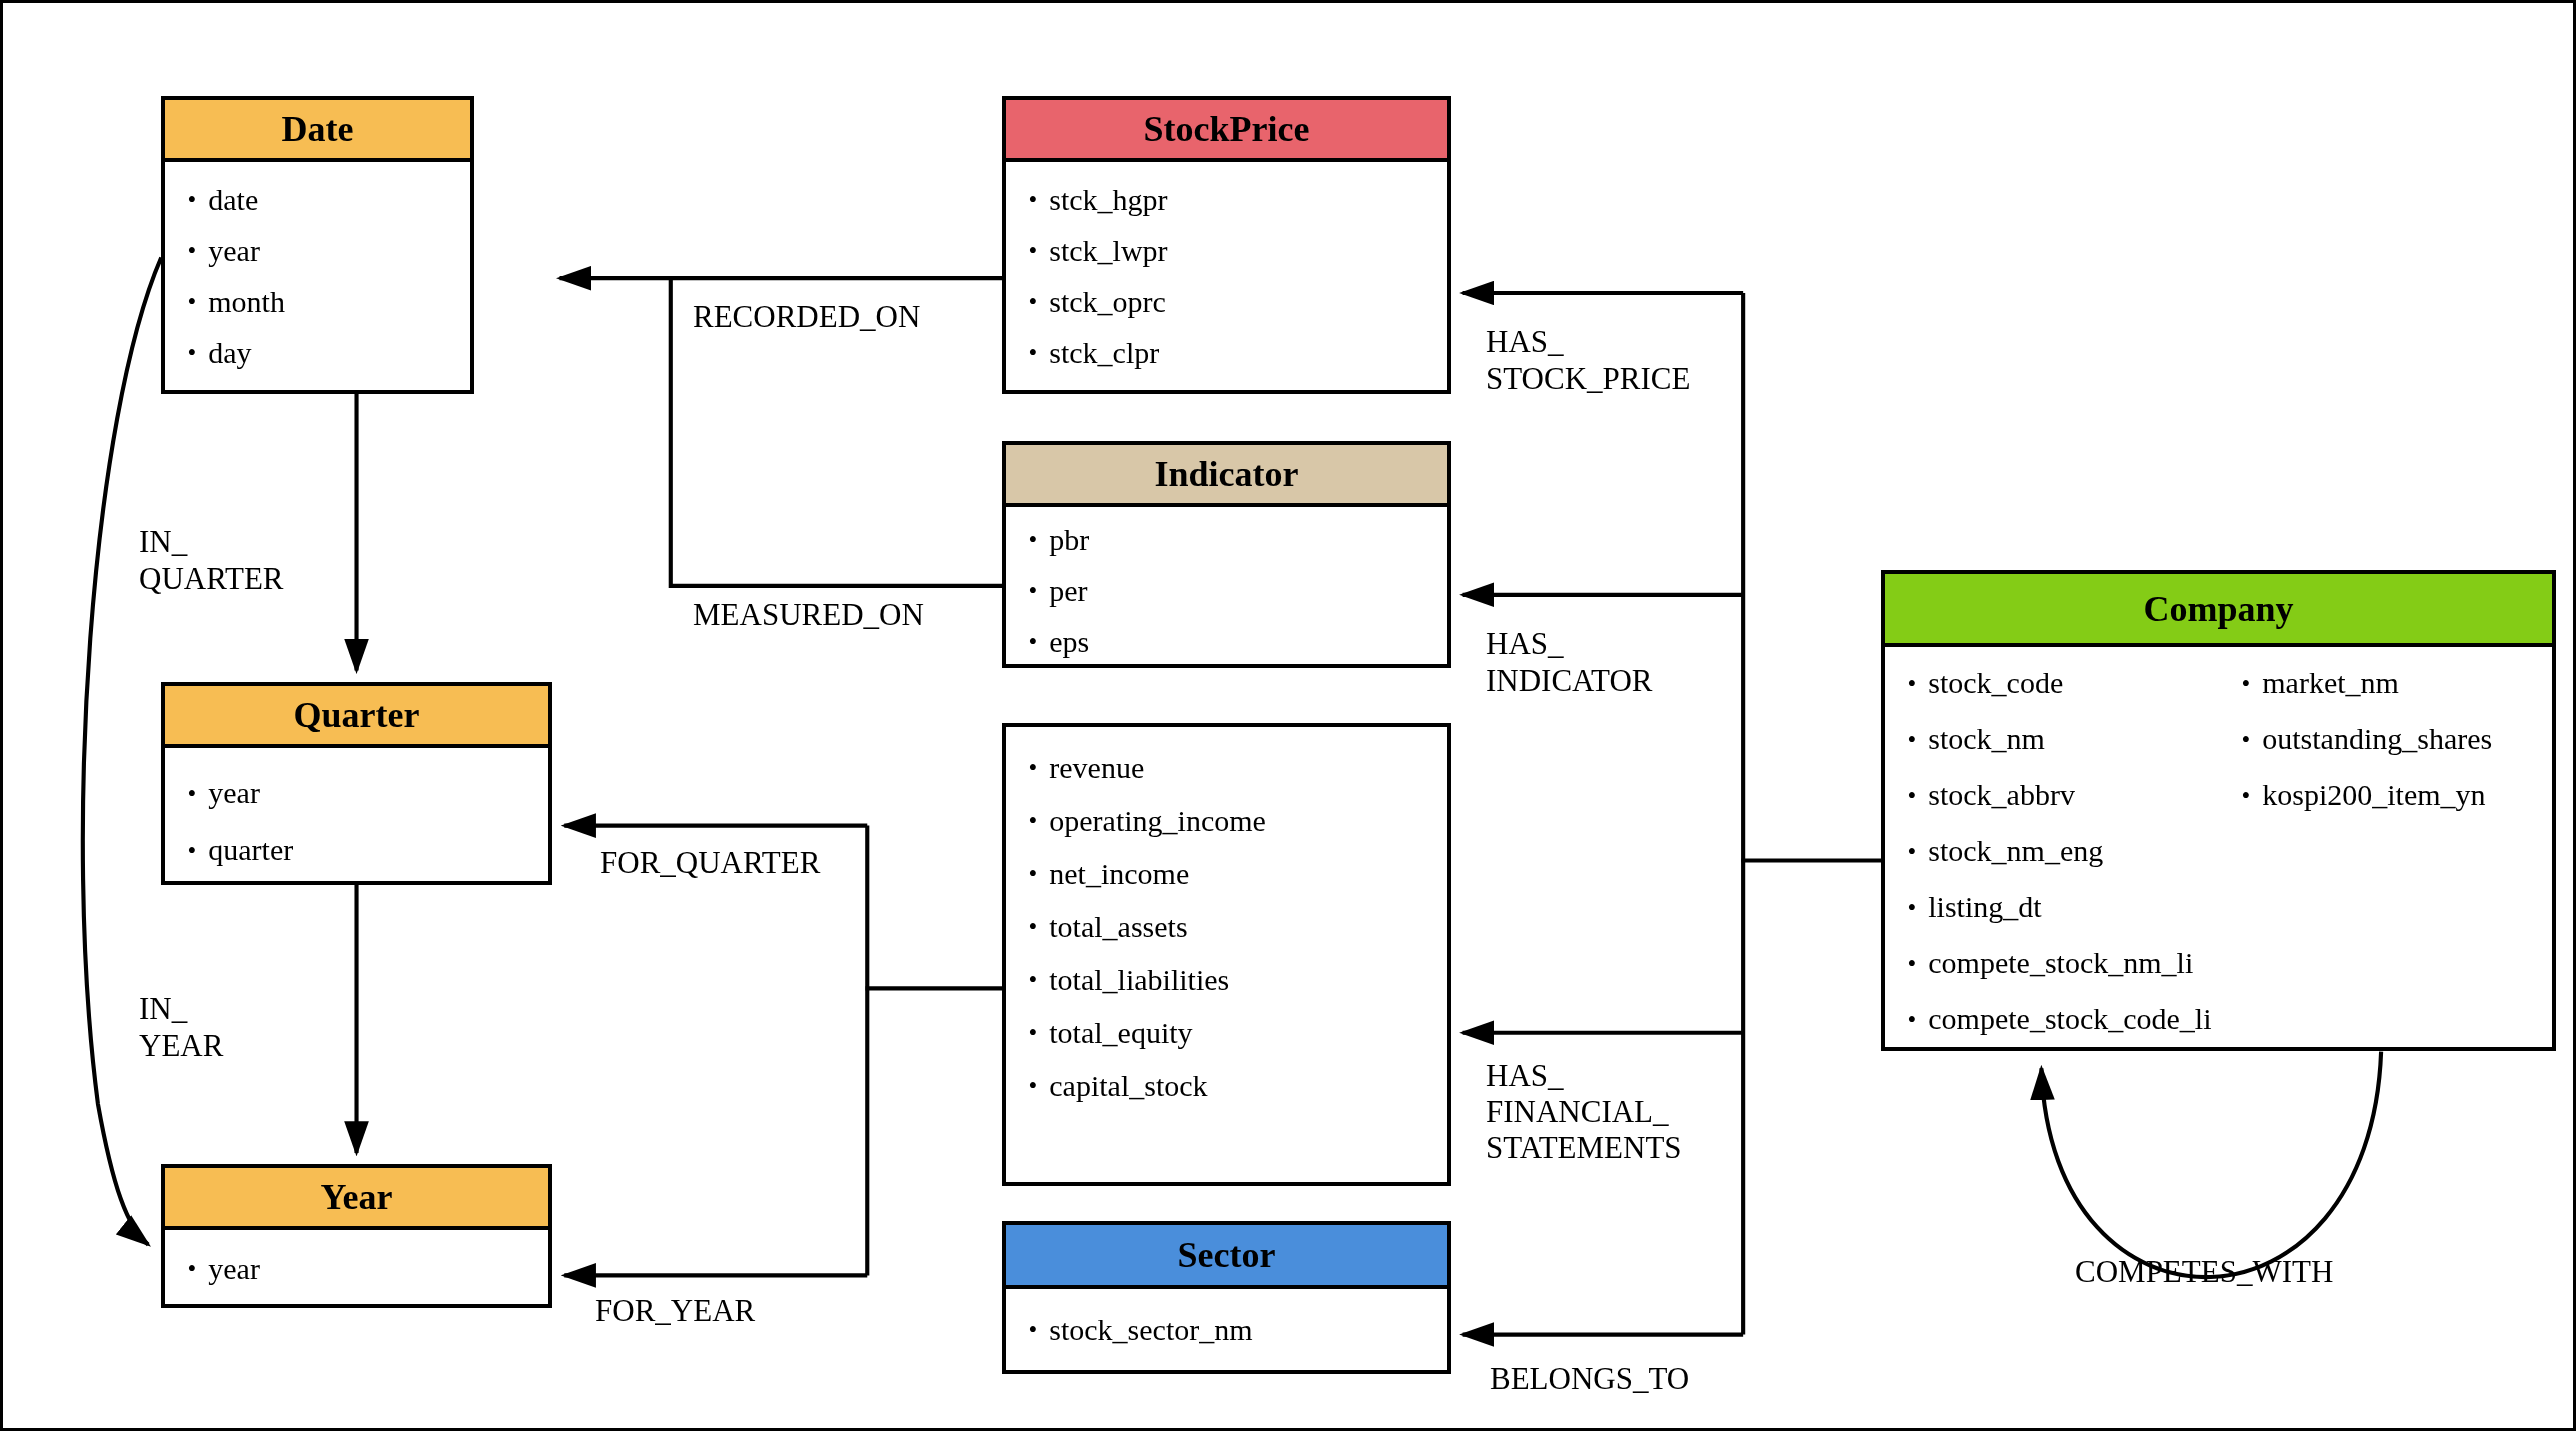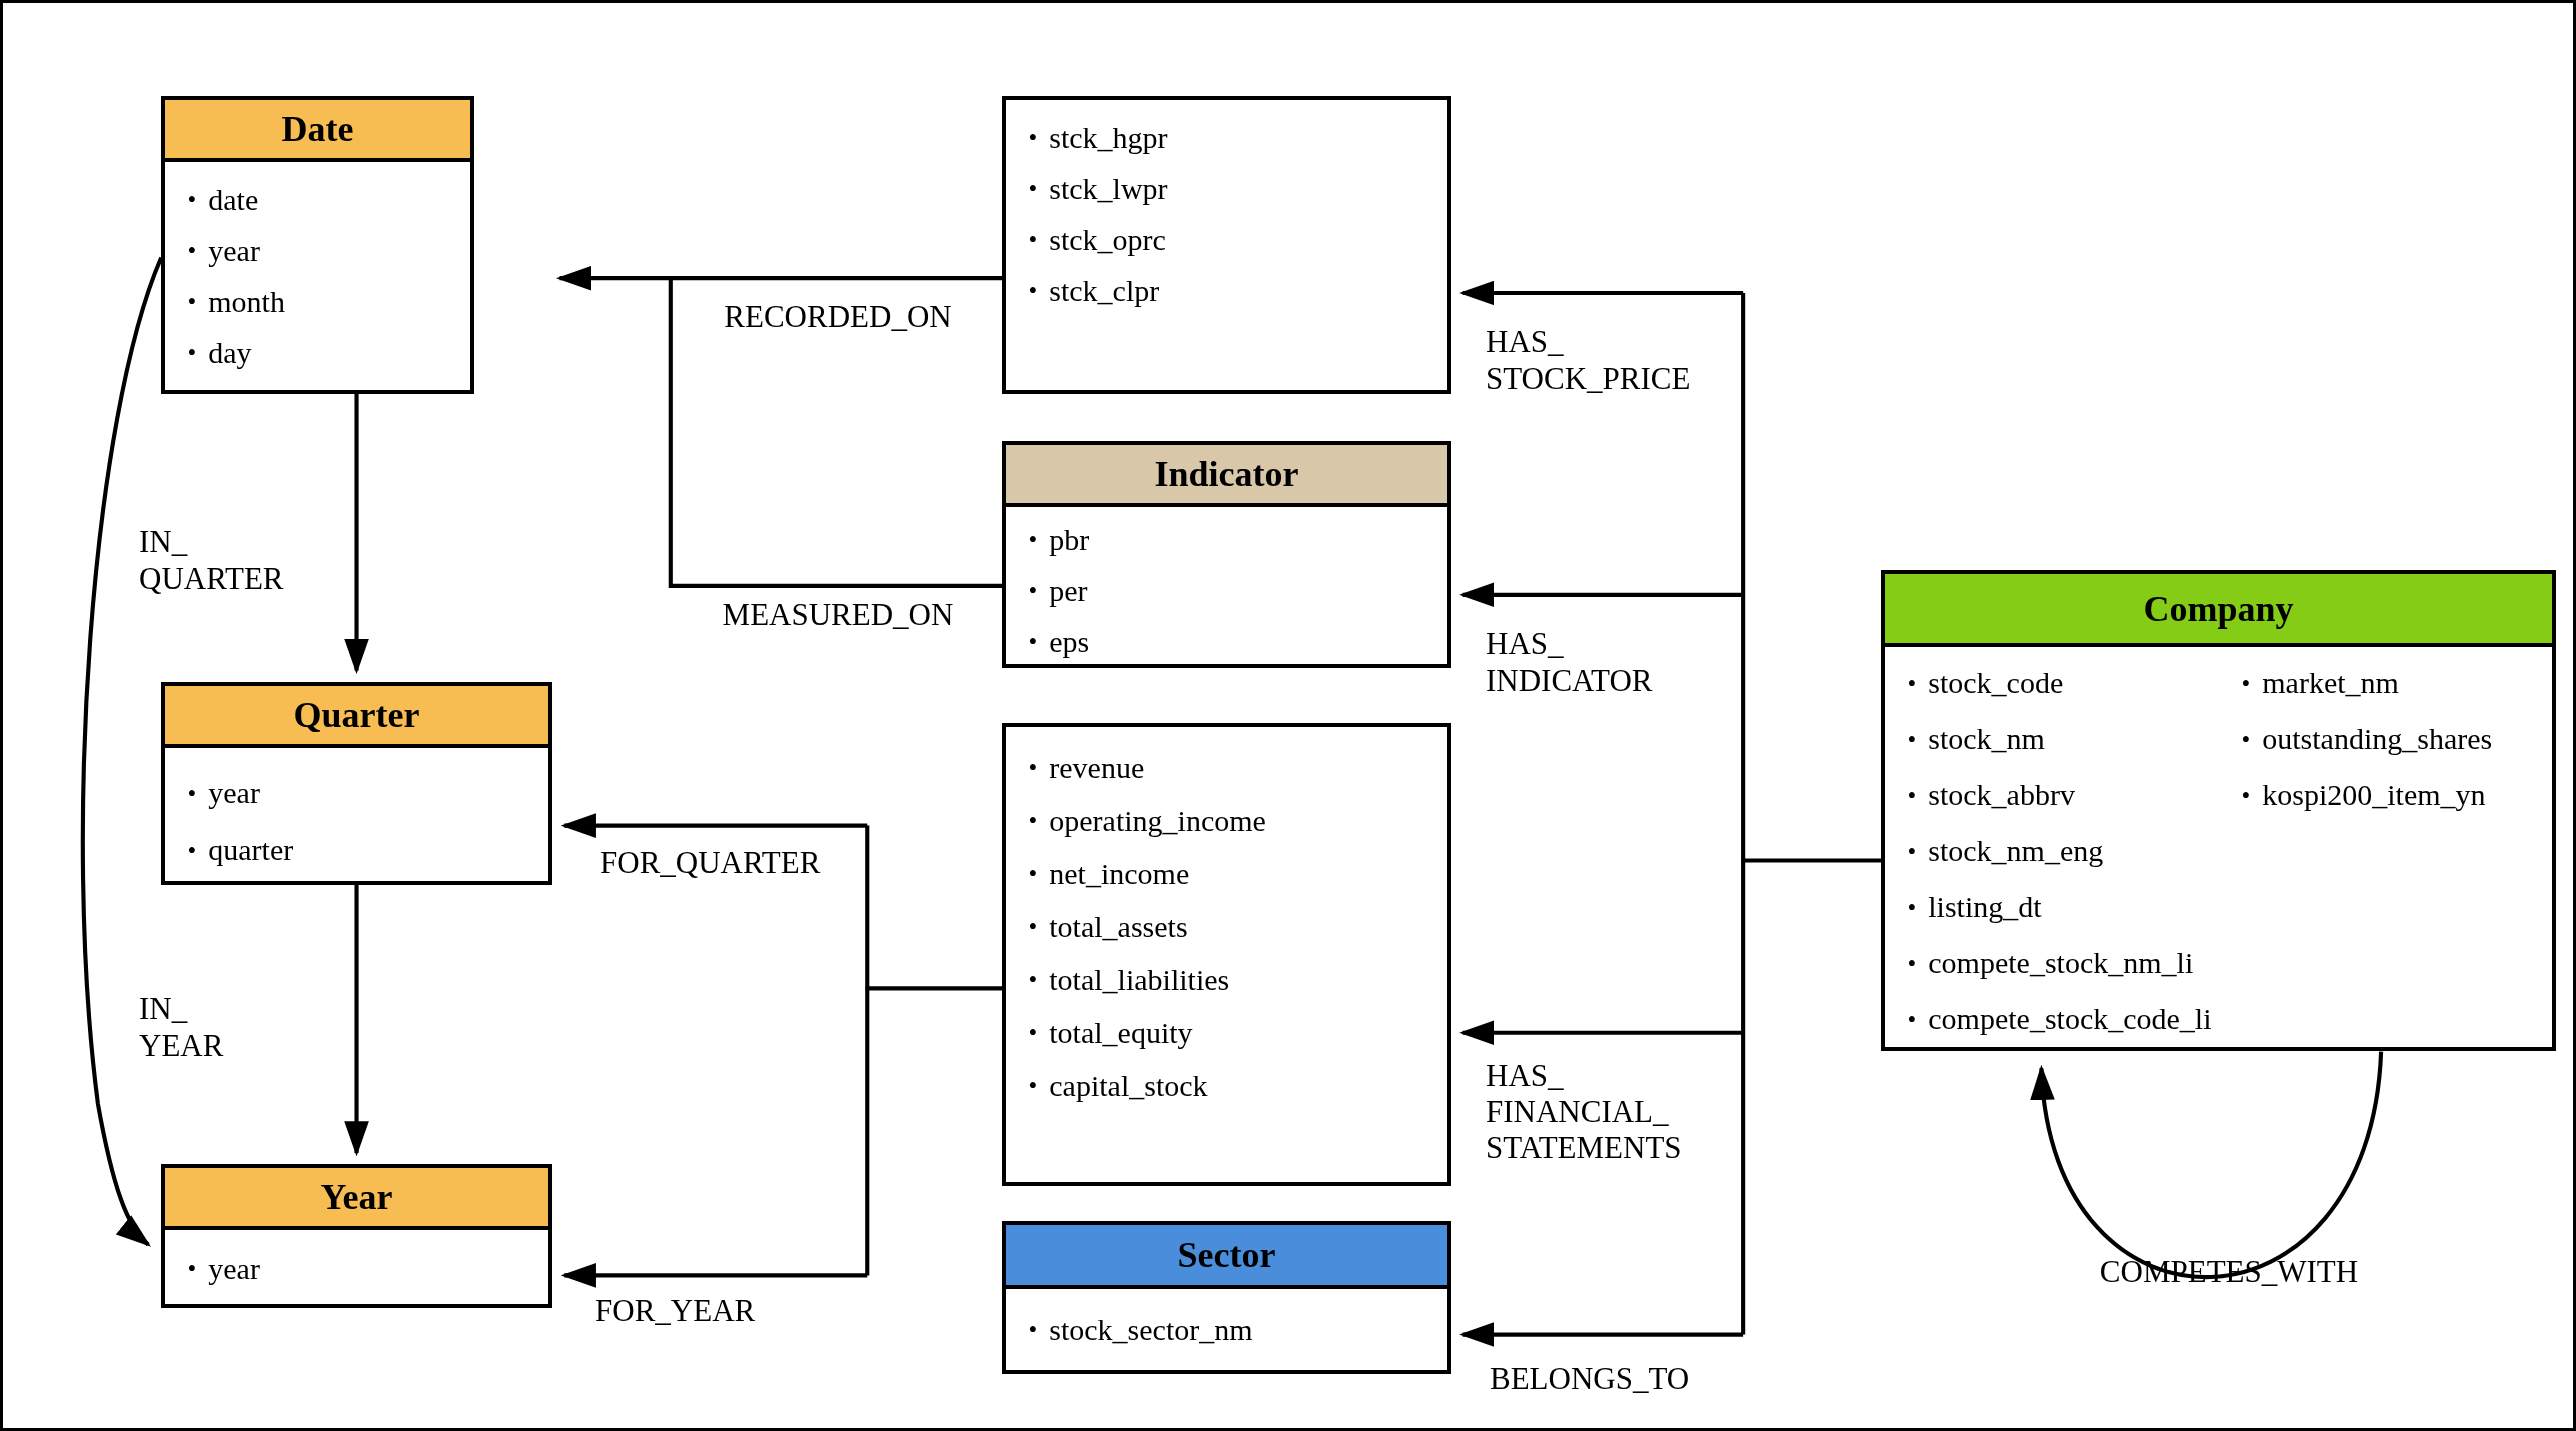--- a/index.html
+++ b/index.html
@@ -36,21 +36,21 @@
   #entity-sector .entity-header{height:64px;}
   #entity-sector ul{padding-top:15.4px;}
   #entity-company{left:1878px;top:567px;width:675px;height:481px;}
   #entity-company .entity-header{height:73px;}
   #entity-company .col-left{position:absolute;left:0;top:0;}
   #entity-company .col-right{position:absolute;left:334px;top:0;}
   #entity-company ul{padding-top:8.3px;}
   #entity-company li{height:56px;}
   
   .edge-label{position:absolute;font-size:31px;color:#000;line-height:37px;white-space:nowrap;}
-  .edge-label.center{text-align:center;}
+  .edge-label.center{text-align:left;}
   .edge-label.right{}
   #label-recorded-on{left:690px;top:295px;width:290px;}
   #label-measured-on{left:690px;top:593px;width:290px;}
   #label-in-quarter{left:136px;top:520px;width:195px;}
   #label-in-year{left:136px;top:987px;width:195px;}
   #label-for-quarter{left:597px;top:841px;}
   #label-for-year{left:592px;top:1289px;}
   #label-has-stock-price{left:1483px;top:320px;}
   #label-has-indicator{left:1483px;top:622px;}
   #label-has-financial-statements{left:1483px;top:1055px;line-height:36px;}
@@ -134,20 +134,21 @@
         <ul>
           <li>
             <span class="bullet">•</span>
             <span>year</span>
           </li>
         </ul>
       </div>
   </div>
 
   <div class="entity" id="entity-stockprice">
+    <div class="entity-header" style="background: rgb(232, 100, 108);">StockPrice</div>
     <div class="entity-body">
         <ul>
           <li>
             <span class="bullet">•</span>
             <span>stck_hgpr</span>
           </li>
           <li>
             <span class="bullet">•</span>
             <span>stck_lwpr</span>
           </li>

